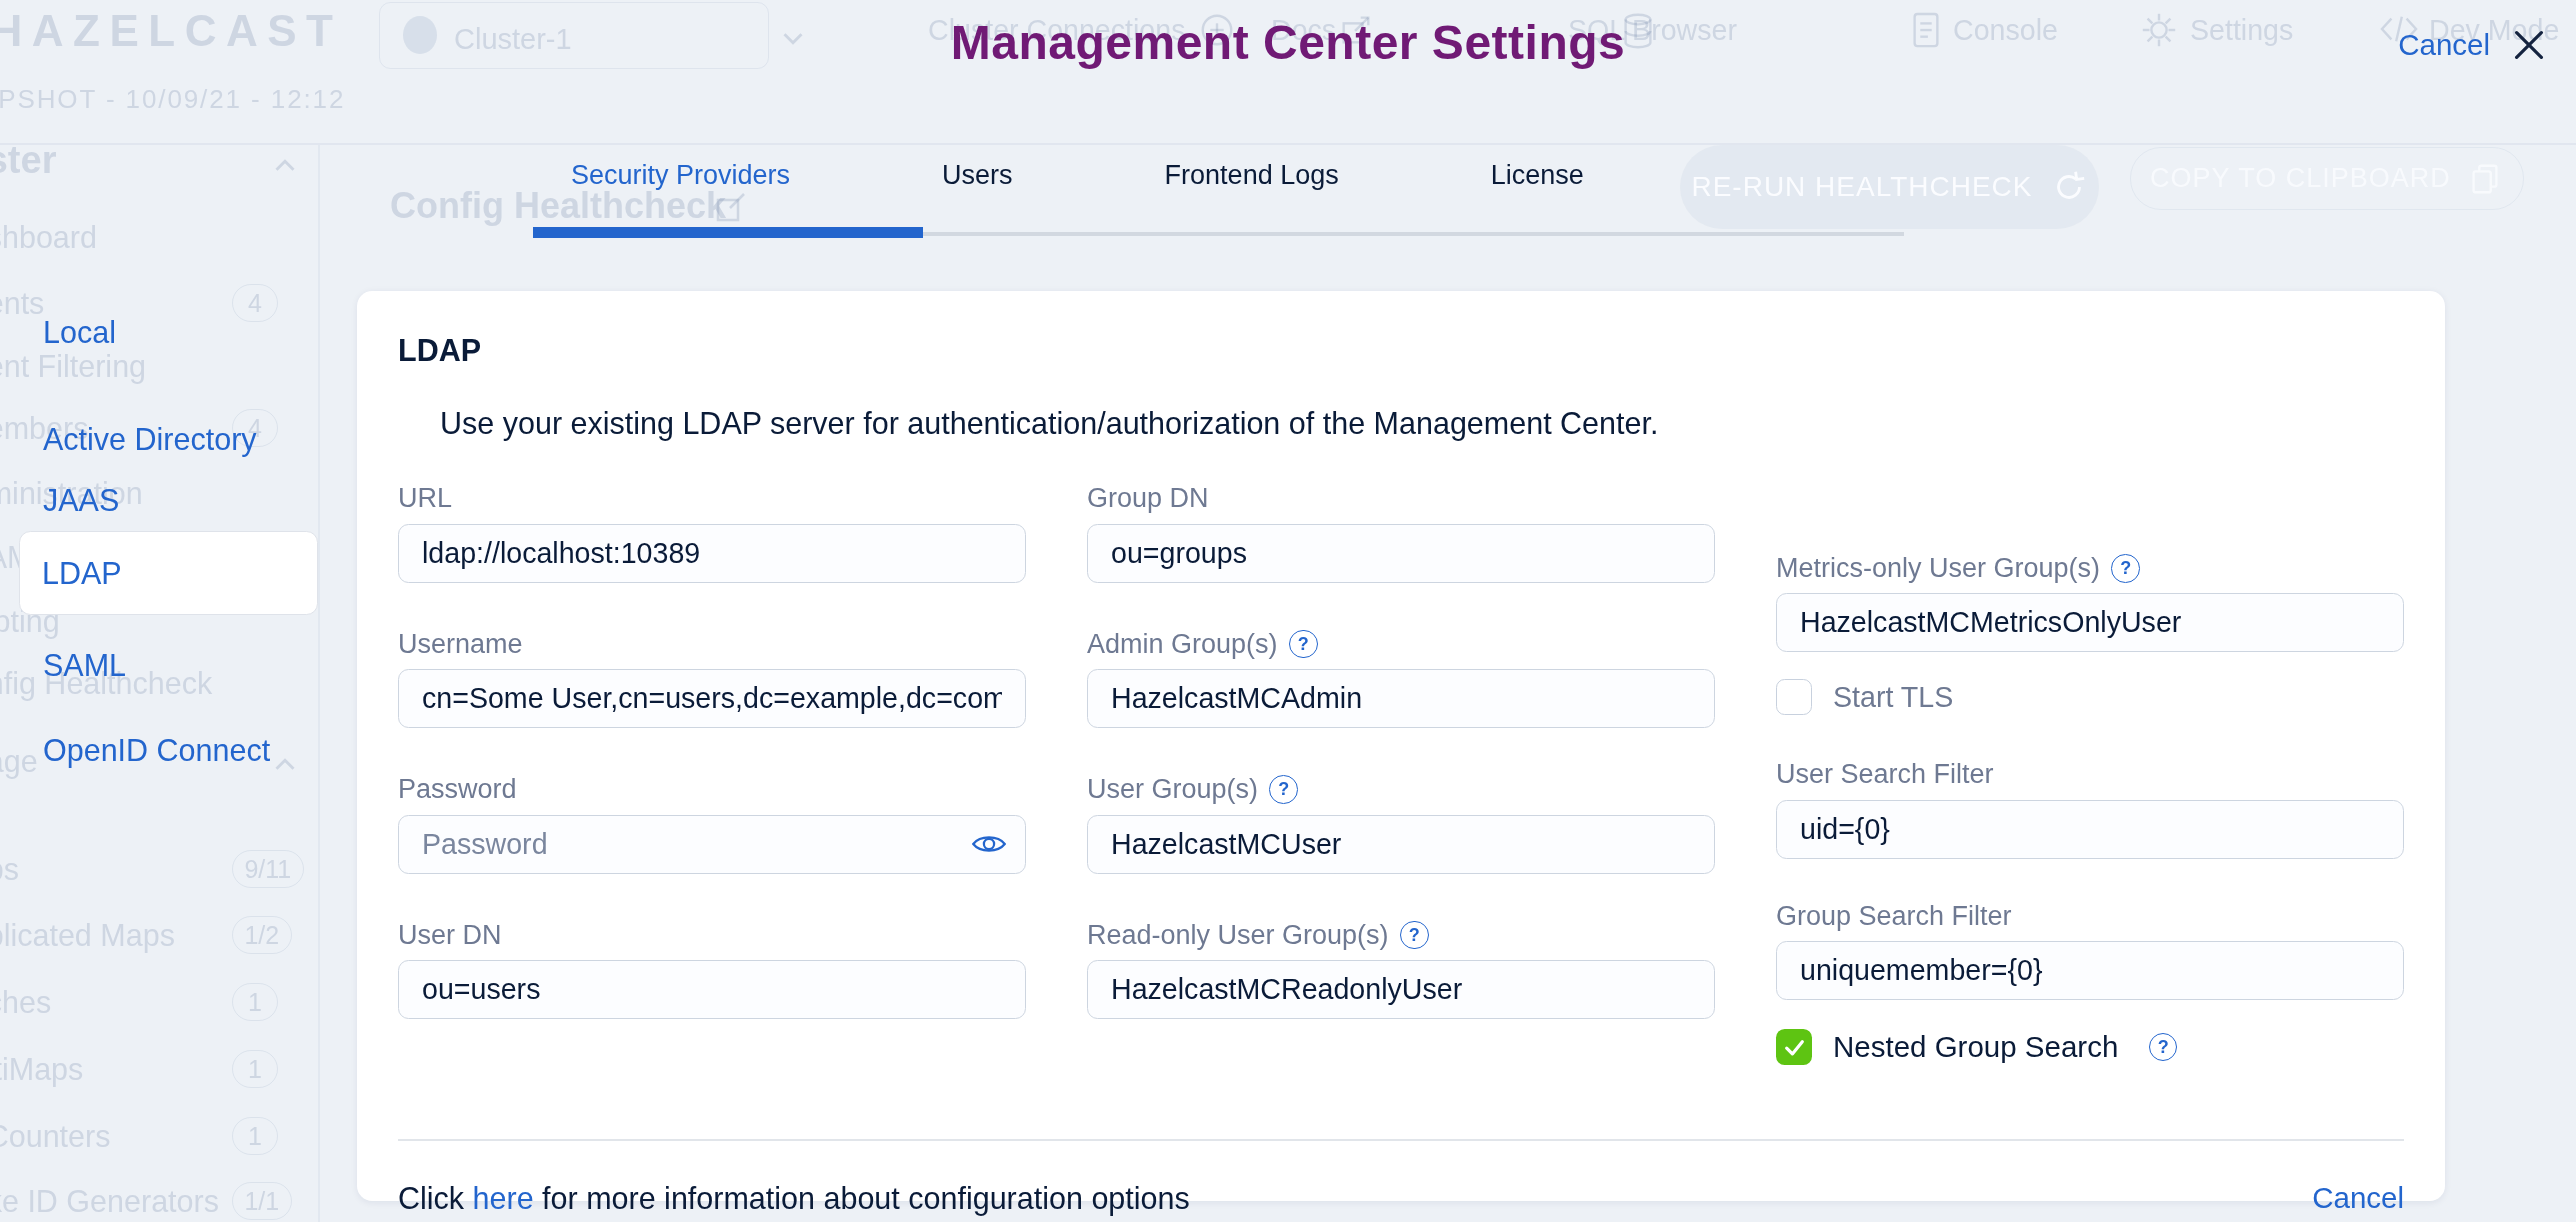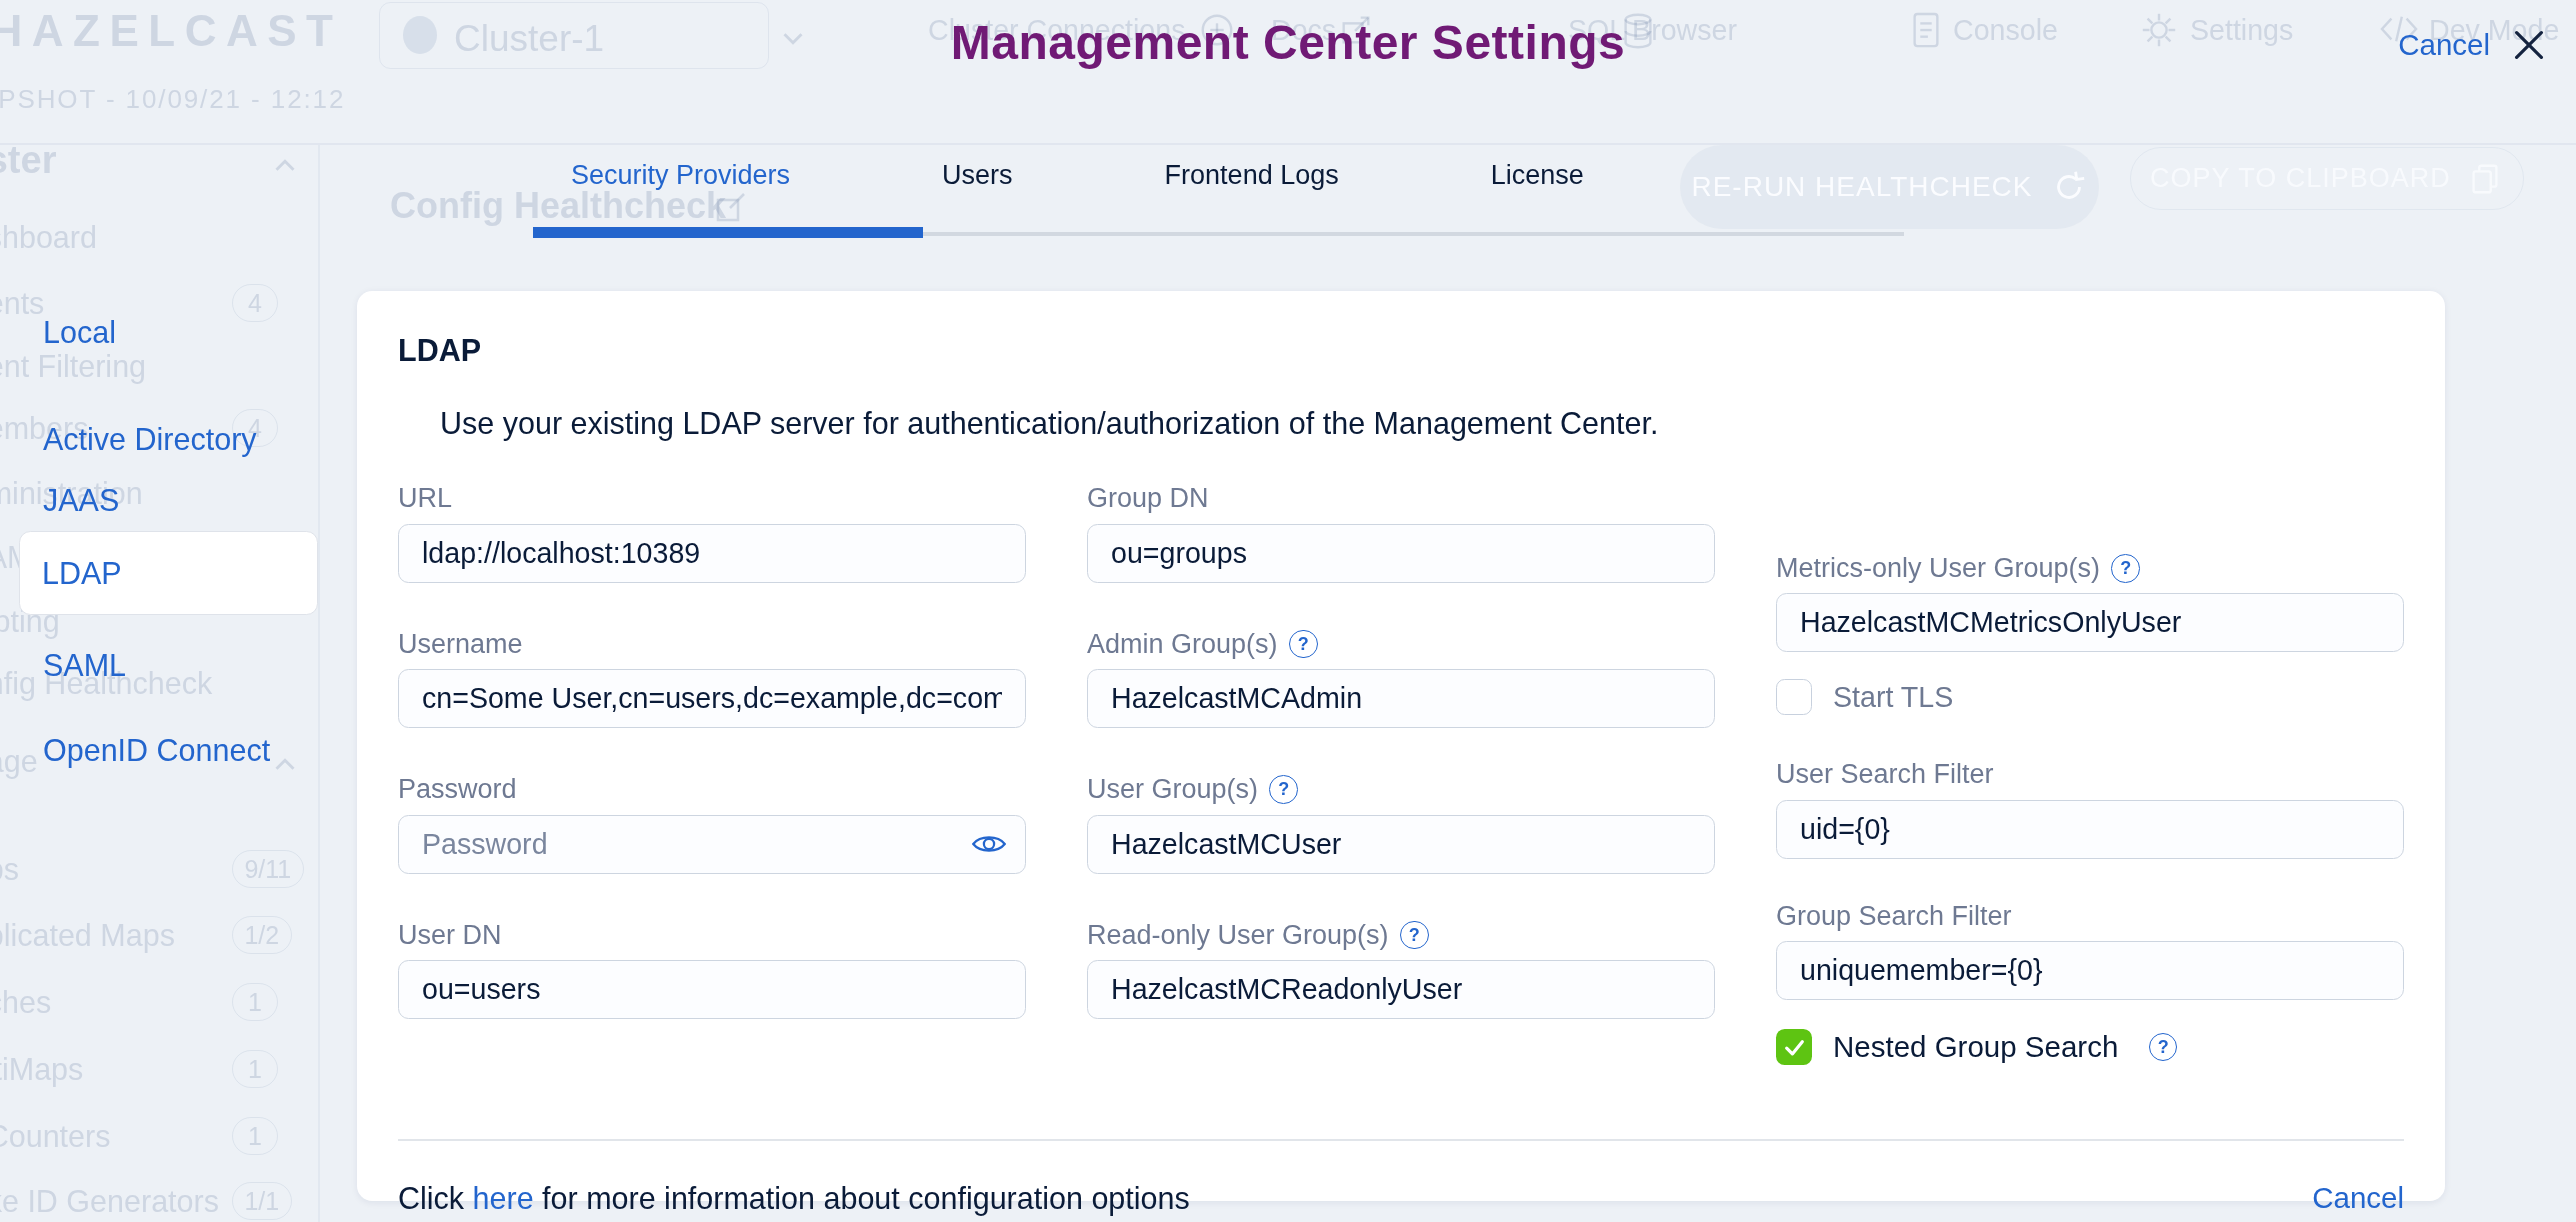--- a/index.html
+++ b/index.html
@@ -14,21 +14,21 @@
   
   #bg{position:absolute;inset:0;pointer-events:none;}
   .bg-text{color:rgba(124,144,176,.28);white-space:nowrap;}
   .bg-icon{color:rgba(124,144,176,.28);}
   .bg-hr{position:absolute;left:0;right:0;top:143px;height:1.9px;background:rgba(140,160,190,.12);}
   .bg-vline{position:absolute;left:318px;top:145px;bottom:0;width:1.9px;background:rgba(140,160,190,.10);}
   .bg-logo{left:-9.5px;top:5.7px;font-size:44px;font-weight:700;letter-spacing:9.5px;}
   .bg-version{left:-61px;top:84px;font-size:26px;letter-spacing:1.9px;}
   .bg-chip{left:379px;top:1.9px;width:390px;height:67px;border:1.9px solid rgba(140,160,190,.16);border-radius:11.4px;box-sizing:border-box;display:flex;align-items:center;}
   .bg-chip .dot{width:34px;height:38px;border-radius:50%;background:rgba(150,170,200,.25);margin:0 17px 0 23px;}
-  .bg-chip .chip-label{font-size:37px;margin-top:8px;}
+  .bg-chip .chip-label{font-size:29px;margin-top:8px;}
   .bg-nav-label{top:14.3px;font-size:28.6px;}
   .bg-heading{left:390px;top:185px;font-size:36px;font-weight:700;}
   .bg-pill{left:1680px;top:145px;width:419px;height:84px;border-radius:42px;background:rgba(205,214,227,.30);display:flex;align-items:center;justify-content:center;gap:17px;}
   .bg-pill span{font-size:28px;letter-spacing:1px;color:rgba(252,253,255,.95);}
   .bg-outline-btn{left:2130px;top:147px;width:394px;height:63px;border-radius:31px;border:1.9px solid rgba(214,222,233,.55);box-sizing:border-box;display:flex;align-items:center;justify-content:center;gap:15.2px;}
   .bg-outline-btn span{font-size:27px;letter-spacing:1px;color:rgba(248,250,253,.98);}
   .bg-row{left:-13.3px;font-size:30.5px;}
   .bg-row-big{left:-13.3px;font-size:38px;font-weight:700;}
   .bg-badge{position:absolute;left:232px;min-width:46px;padding:1.9px 11.4px;height:38px;border:1.9px solid rgba(140,160,190,.18);border-radius:21px;box-sizing:border-box;
     display:flex;align-items:center;justify-content:center;font-size:25px;color:rgba(124,144,176,.28);}

